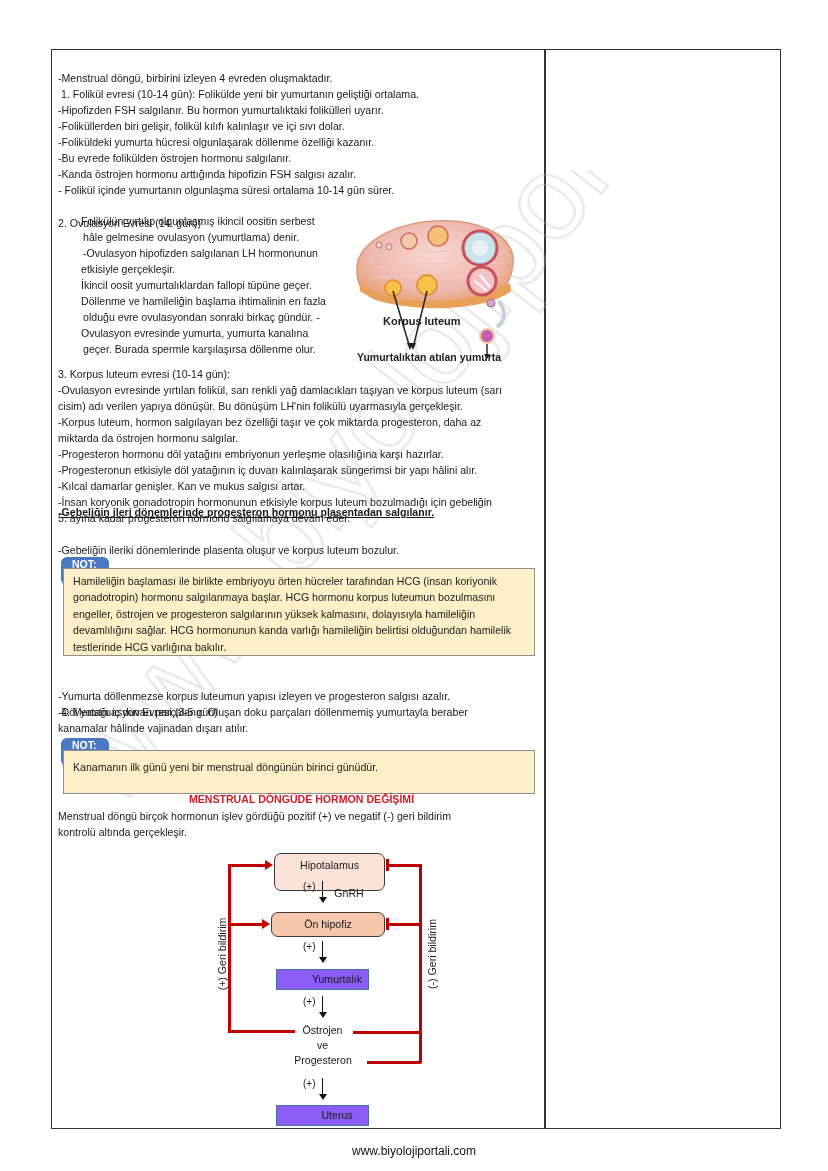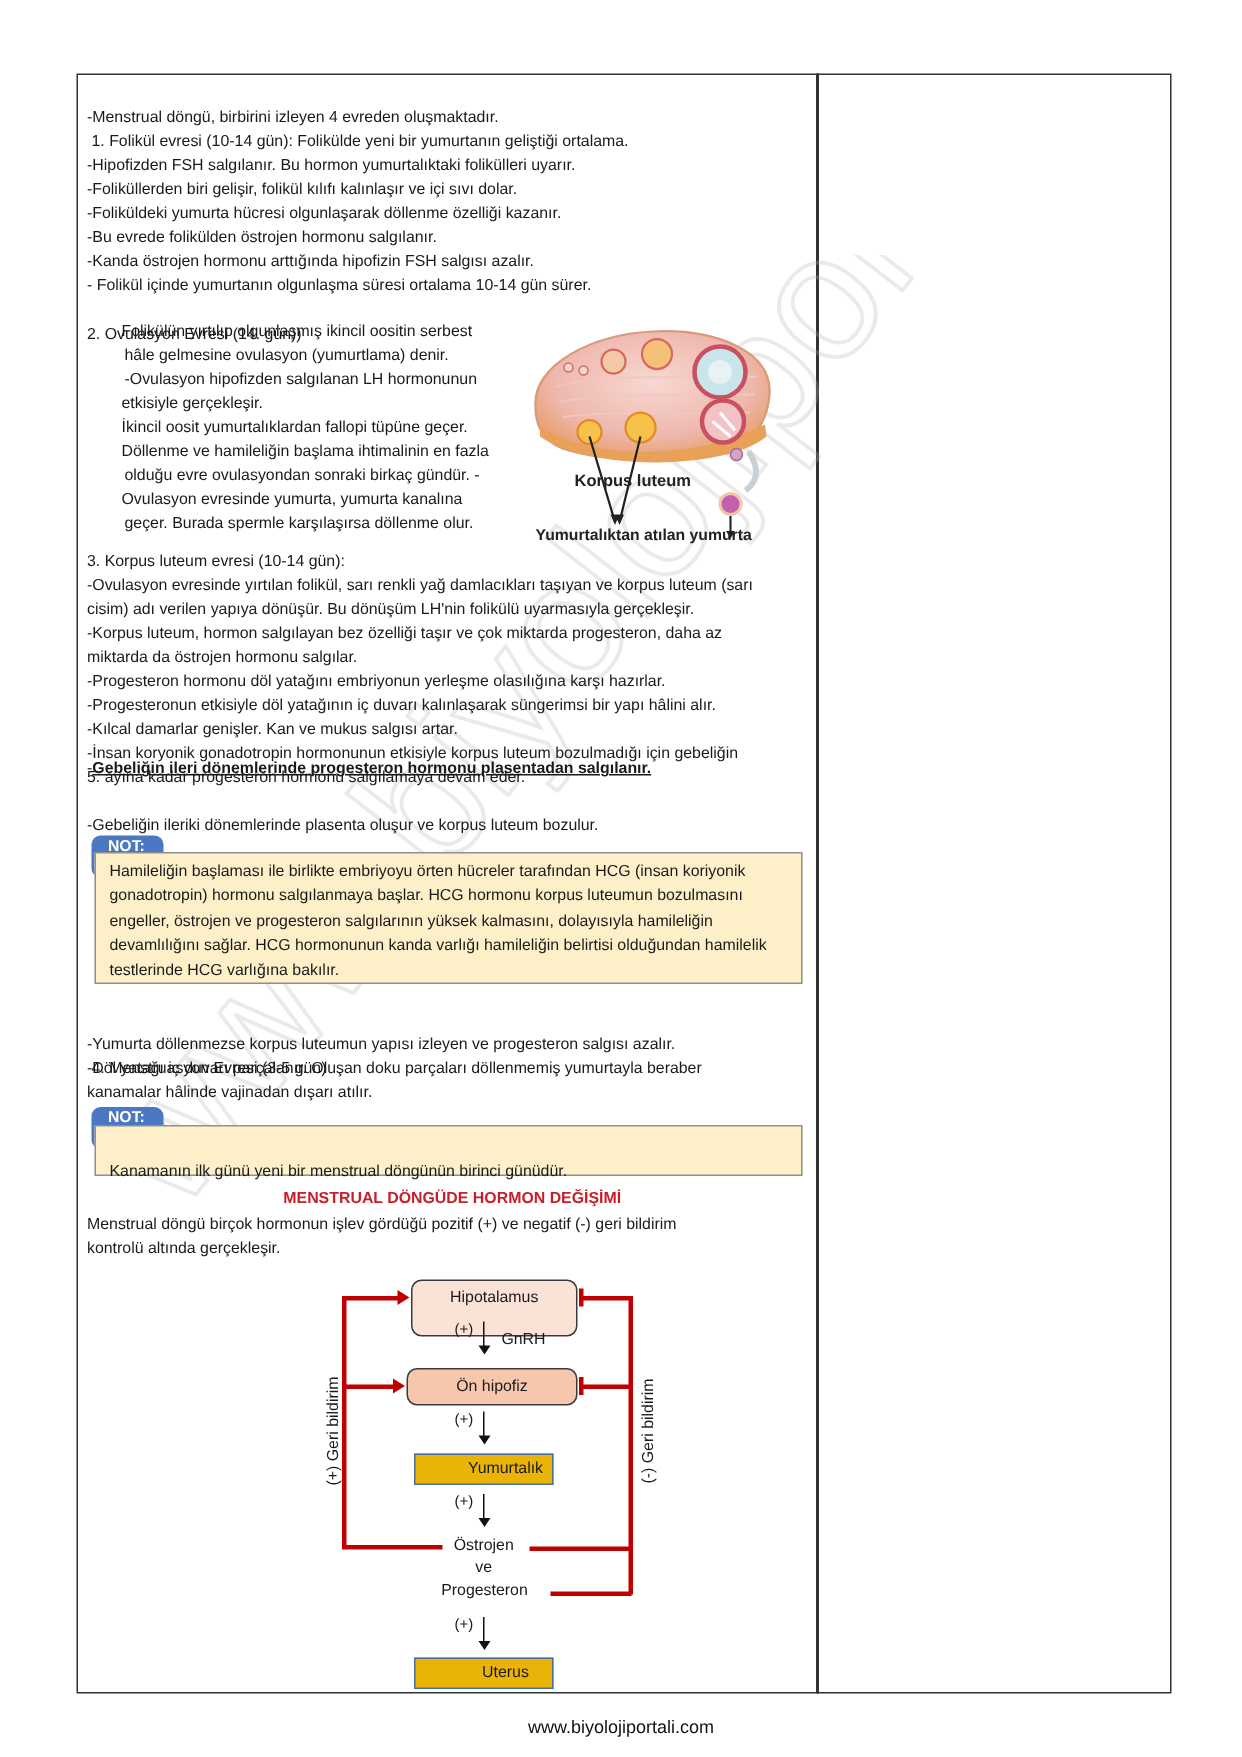--- a/index.html
+++ b/index.html
@@ -20,21 +20,21 @@
              padding-left:11px; box-sizing:border-box; line-height:14px; }
   .not-box { position:absolute; left:63px; width:472px; background:#fdf0c9;
              border:1px solid #8f8f8f; box-sizing:border-box; padding:4px 9px;
              font-size:10.6px; line-height:16.4px; }
   .red-title { position:absolute; left:58px; width:487px; text-align:center; top:793px;
                color:#c8202a; font-weight:bold; font-size:10.6px; }
   
   .dbox { position:absolute; font-size:10.6px; text-align:center; box-sizing:border-box; }
   .rounded1 { background:#fbe2d6; border:1.6px solid #3a3a3a; border-radius:7px; }
   .rounded2 { background:#f7c7ad; border:1.6px solid #3a3a3a; border-radius:7px; }
-  .rect { background:#eab308; border:1.4px solid #4a6f9a;padding-left:29px; }
+  .rect { background:#8b5cf6; border:1.4px solid #4a6f9a;padding-left:29px; }
   .rline { position:absolute; background:#c00000; }
   .side-label { position:absolute; font-size:10.6px; transform:rotate(-90deg);
                 transform-origin:center; white-space:nowrap; }
   .plus { position:absolute; font-size:10px; }
   .darrow { position:absolute; width:1.3px; background:#111; }
   .darrow::after { content:""; position:absolute; left:-3.5px; bottom:-5px; border-left:4px solid transparent;
                    border-right:4px solid transparent; border-top:6px solid #111; }
   .footer { position:absolute; top:1144px; left:0; width:828px; text-align:center; font-size:12px; color:#111; }
   .watermark { position:absolute; left:60px; top:170px; width:760px; height:700px; pointer-events:none; opacity:0.28; }
 </style>
@@ -122,21 +122,21 @@
 
 <div class="not-tab" style="top:557px">NOT:</div>
 <div class="not-box" style="top:568px;height:88px;white-space:normal">Hamileliğin başlaması ile birlikte embriyoyu örten hücreler tarafından HCG (insan koriyonik gonadotropin) hormonu  salgılanmaya başlar. HCG hormonu korpus luteumun bozulmasını engeller, östrojen ve progesteron salgılarının yüksek kalmasını, dolayısıyla hamileliğin devamlılığını sağlar. HCG hormonunun kanda varlığı hamileliğin belirtisi olduğundan hamilelik testlerinde HCG varlığına bakılır.</div>
 
 <div class="txt b" style="top:704px;left:61px">4. Menstruasyon Evresi (3-5 gün)</div>
 <div class="txt" style="top:688px">-Yumurta döllenmezse korpus luteumun yapısı izleyen ve progesteron salgısı azalır.</div>
 <div class="txt" style="top:704px">-Döl yatağı iç duvarı parçalanır. Oluşan doku parçaları döllenmemiş yumurtayla beraber</div>
 <div class="txt" style="top:720px">kanamalar hâlinde vajinadan dışarı atılır.</div>
 
 <div class="not-tab" style="top:738px">NOT:</div>
-<div class="not-box" style="top:750px;height:34px;padding-top:22px">Kanamanın ilk günü yeni bir menstrual döngünün birinci günüdür.</div>
+<div class="not-box" style="top:750px;height:44px;padding-top:8px">Kanamanın ilk günü yeni bir menstrual döngünün birinci günüdür.</div>
 
 <div class="red-title">MENSTRUAL DÖNGÜDE HORMON DEĞİŞİMİ</div>
 <div class="txt" style="top:808px">Menstrual döngü birçok hormonun işlev gördüğü pozitif (+) ve negatif (-) geri bildirim</div>
 <div class="txt" style="top:824px">kontrolü altında gerçekleşir.</div>
 
 <div>
 
   <div class="dbox rounded1" style="left:274px;top:853px;width:111px;height:38px;line-height:22px">Hipotalamus</div>
   <div class="dbox rounded2" style="left:271px;top:912px;width:114px;height:25px;line-height:22px">Ön hipofiz</div>
   <div class="dbox rect" style="left:276px;top:969px;width:93px;height:21px;line-height:18px">Yumurtalık</div>

